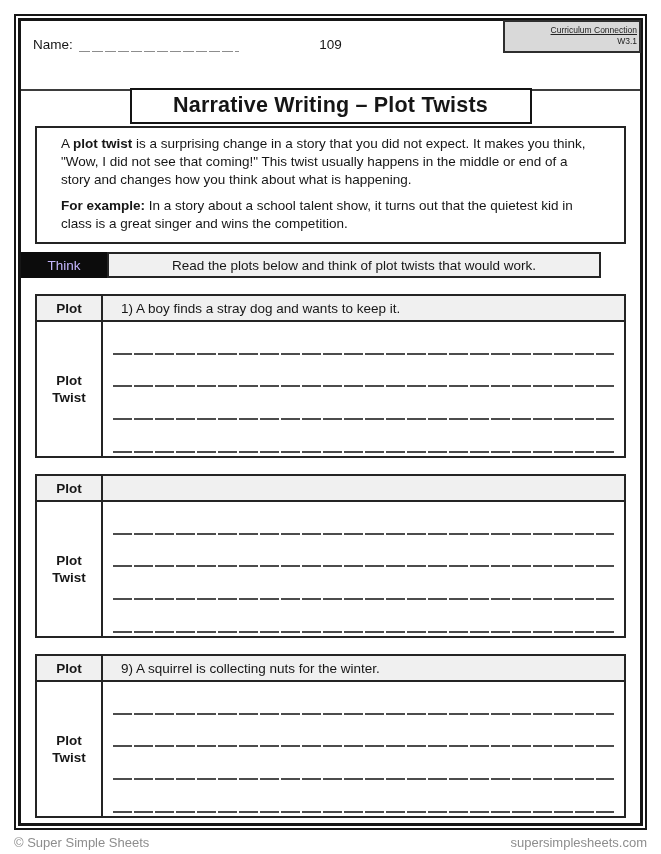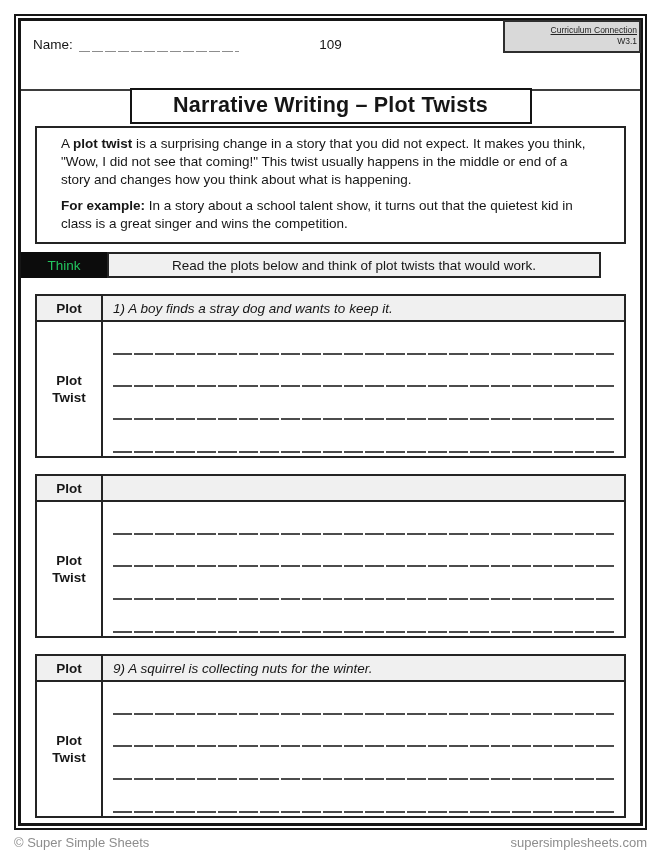--- a/index.html
+++ b/index.html
@@ -76,51 +76,51 @@
     padding: 7px 24px 9px;
     font-size: 13.5px; line-height: 18px;
   }
   .intro-box p { margin: 0; }
   .intro-box p + p { margin-top: 8px; }
 
   
   .think-row { display: flex; margin-top: 8px; height: 26px; }
   .think-label {
     width: 86px;
-    background: #0c0c0c; color: #22c55e;
+    background: #0c0c0c; color: #c4b5fd;
     display: flex; align-items: center; justify-content: center;
     font-size: 13.5px;
   }
   .think-instruction {
     width: 494px;
     background: #f0f0f0;
     border: 2px solid #242424;
     display: flex; align-items: center; justify-content: center;
     font-size: 13.5px;
   }
 
   
   .plot-table { margin: 16px 14px 0; border: 2px solid #242424; background: #fff; }
   .pt-header {
     display: flex; height: 26px;
     border-bottom: 2px solid #242424;
     background: #f0f0f0;
+    gap: 8px;
   }
   .pt-plot-label {
     width: 66px;
     border-right: 2px solid #242424;
     display: flex; align-items: center; justify-content: center;
     font-weight: bold; font-size: 13.5px;
   }
   .pt-plot-text {
     flex: 1;
     display: flex; align-items: center;
     padding-left: 10px;
     font-size: 13.5px;
-    font-style: italic;
   }
   .pt-body { display: flex; height: 134px; }
   .pt-twist-label {
     width: 66px;
     border-right: 2px solid #242424;
     display: flex; align-items: center; justify-content: center;
     font-weight: bold; font-size: 13.5px; line-height: 17px; text-align: center;
   }
   .pt-twist-label span { display: inline-block; max-width: 44px; }
   .pt-lines { flex: 1; position: relative; }

